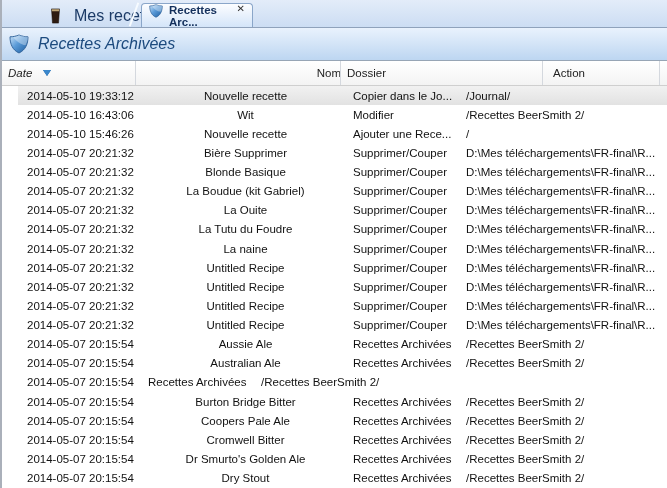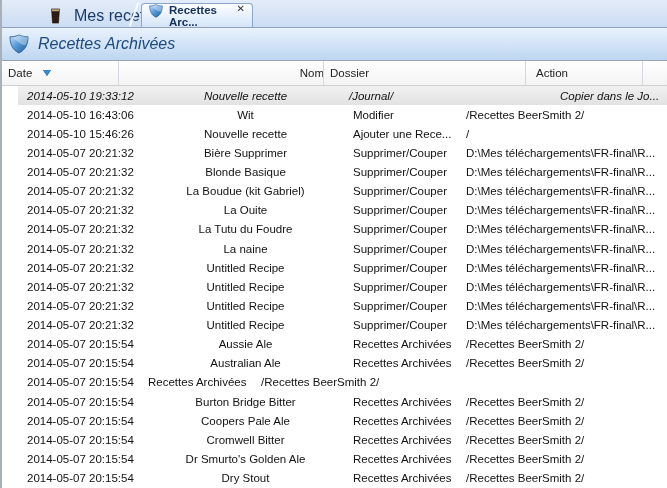--- a/index.html
+++ b/index.html
@@ -46,41 +46,41 @@
 
   
   .colheader {
     position:absolute; left:0; top:61px; width:667px; height:25px;
     background:linear-gradient(#ffffff,#f3f3f3);
     border-bottom:1px solid #cfcfcf;
     display:flex; font-size:11.5px; color:#222;
   }
   .col { position:relative; display:flex; align-items:center; flex-shrink:0; cursor:default; }
   .col::after { content:""; position:absolute; right:0; top:0; bottom:0; width:1px; background:#d4d8de; }
-  .col-date   { width:119px; padding-left:8px;  gap:11px; }
+  .col-date   { width:136px; padding-left:8px;  gap:11px;font-style:italic; }
   .col-nom    { width:205px; padding-left:10px;justify-content:flex-end; }
   .col-action { width:117px; padding-left:10px; }
   .col-dossier{ width:202px; padding-left:6px;  }
   .col-fill   { flex:1; }
   .sort-arrow {
     width:0; height:0; display:inline-block;
     border-left:4px solid transparent; border-right:4px solid transparent;
     border-top:6px solid #3b87cc;
     filter:drop-shadow(0 0 0.5px #22598f);
   }
 
   
   .rows { position:absolute; left:0; top:86px; width:667px; height:402px; overflow:hidden; }
   .row {
     display:flex; height:19.14px; align-items:center;
     font-size:11.5px; color:#121212; white-space:nowrap; cursor:default;
   }
   .row.selected {
     background-image:linear-gradient(#f1f1f1,#e2e2e2);
-    background-repeat:no-repeat; background-size:649px 100%; background-position:18px 0;font-style:italic;
+    background-repeat:no-repeat; background-size:649px 100%; background-position:18px 0;
   }
   .cell { overflow:hidden; white-space:nowrap; flex-shrink:0; }
   .c-date    { width:138px; padding-left:27px; }
   .c-nom     { width:205px; padding-left:10px;text-align:center; }
   .c-action  { width:117px; padding-left:10px; }
   .c-dossier { width:207px; padding-left:6px; }
 
   .icon-svg { display:block; flex-shrink:0; }
 </style>
 </head>
@@ -145,22 +145,22 @@
     <div class="col col-action">
       <span>Action</span>
     </div>
     <div class="col-fill"></div>
   </div>
 
   <div class="rows">
       <div class="row selected">
       <span class="cell c-date">2014-05-10 19:33:12</span>
       <span class="cell c-nom">Nouvelle recette</span>
+      <span class="cell c-action">Copier dans le Jo...</span>
       <span class="cell c-dossier">/Journal/</span>
-      <span class="cell c-action">Copier dans le Jo...</span>
     </div>
       <div class="row">
       <span class="cell c-date">2014-05-10 16:43:06</span>
       <span class="cell c-nom">Wit</span>
       <span class="cell c-action">Modifier</span>
       <span class="cell c-dossier">/Recettes BeerSmith 2/</span>
     </div>
       <div class="row">
       <span class="cell c-date">2014-05-10 15:46:26</span>
       <span class="cell c-nom">Nouvelle recette</span>

